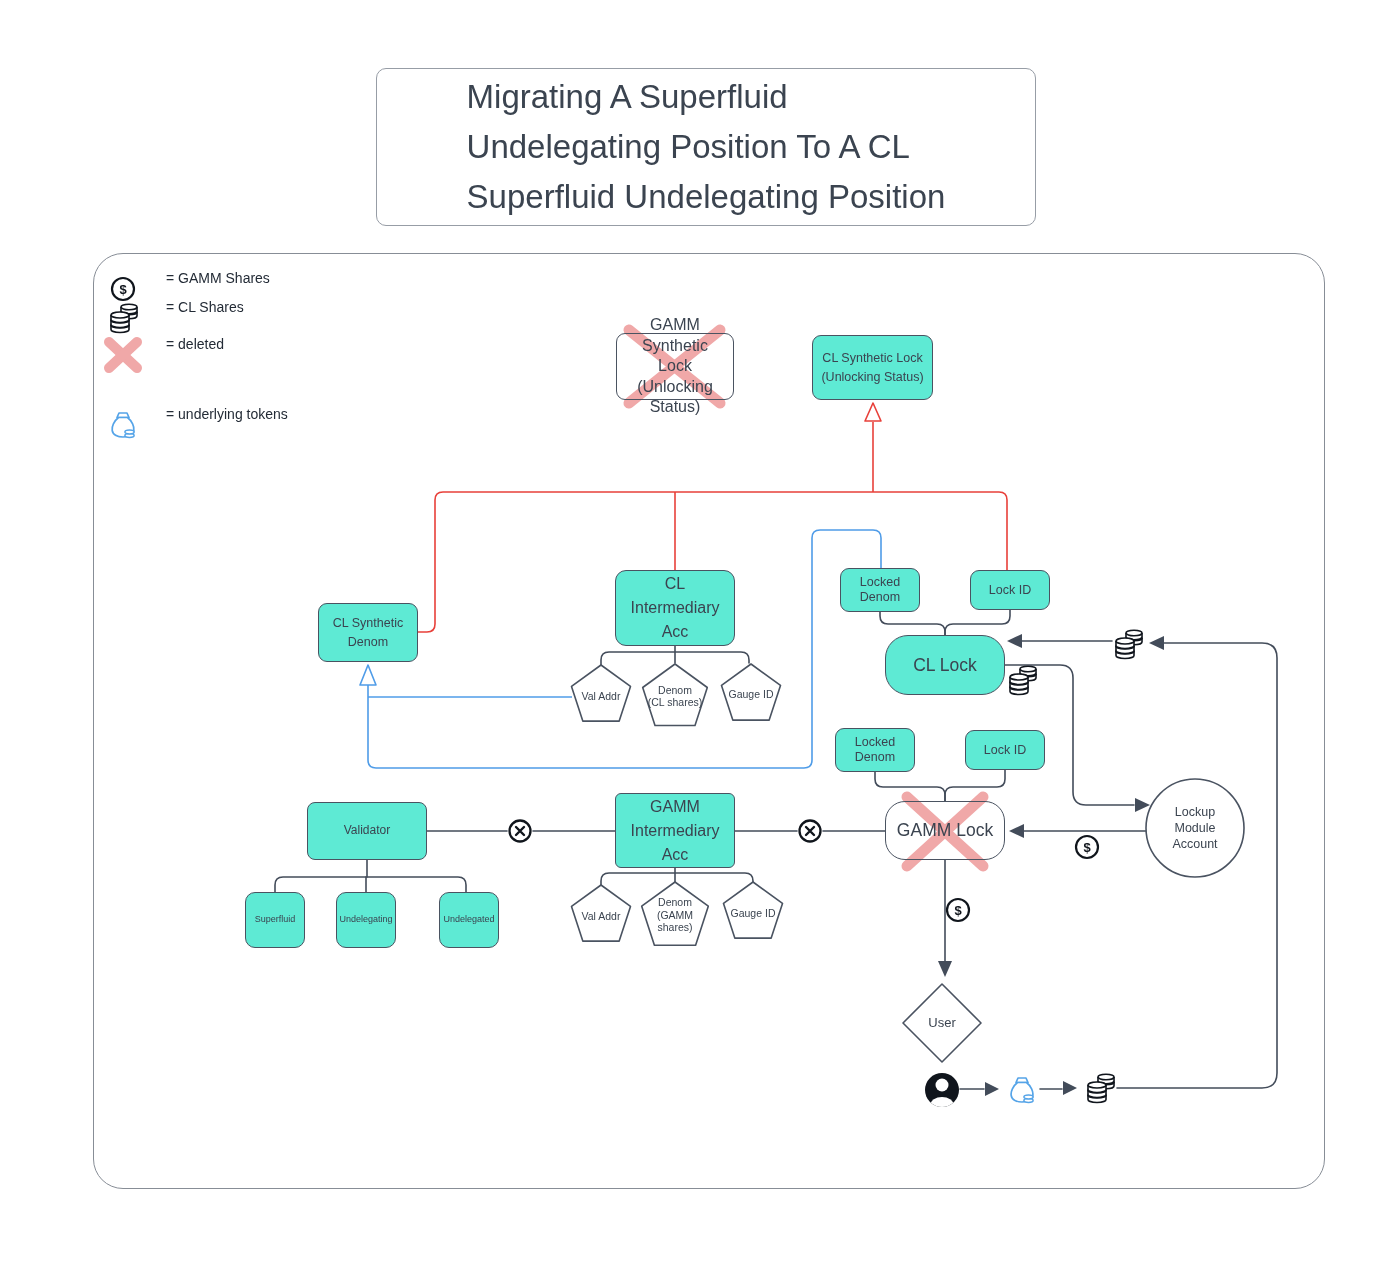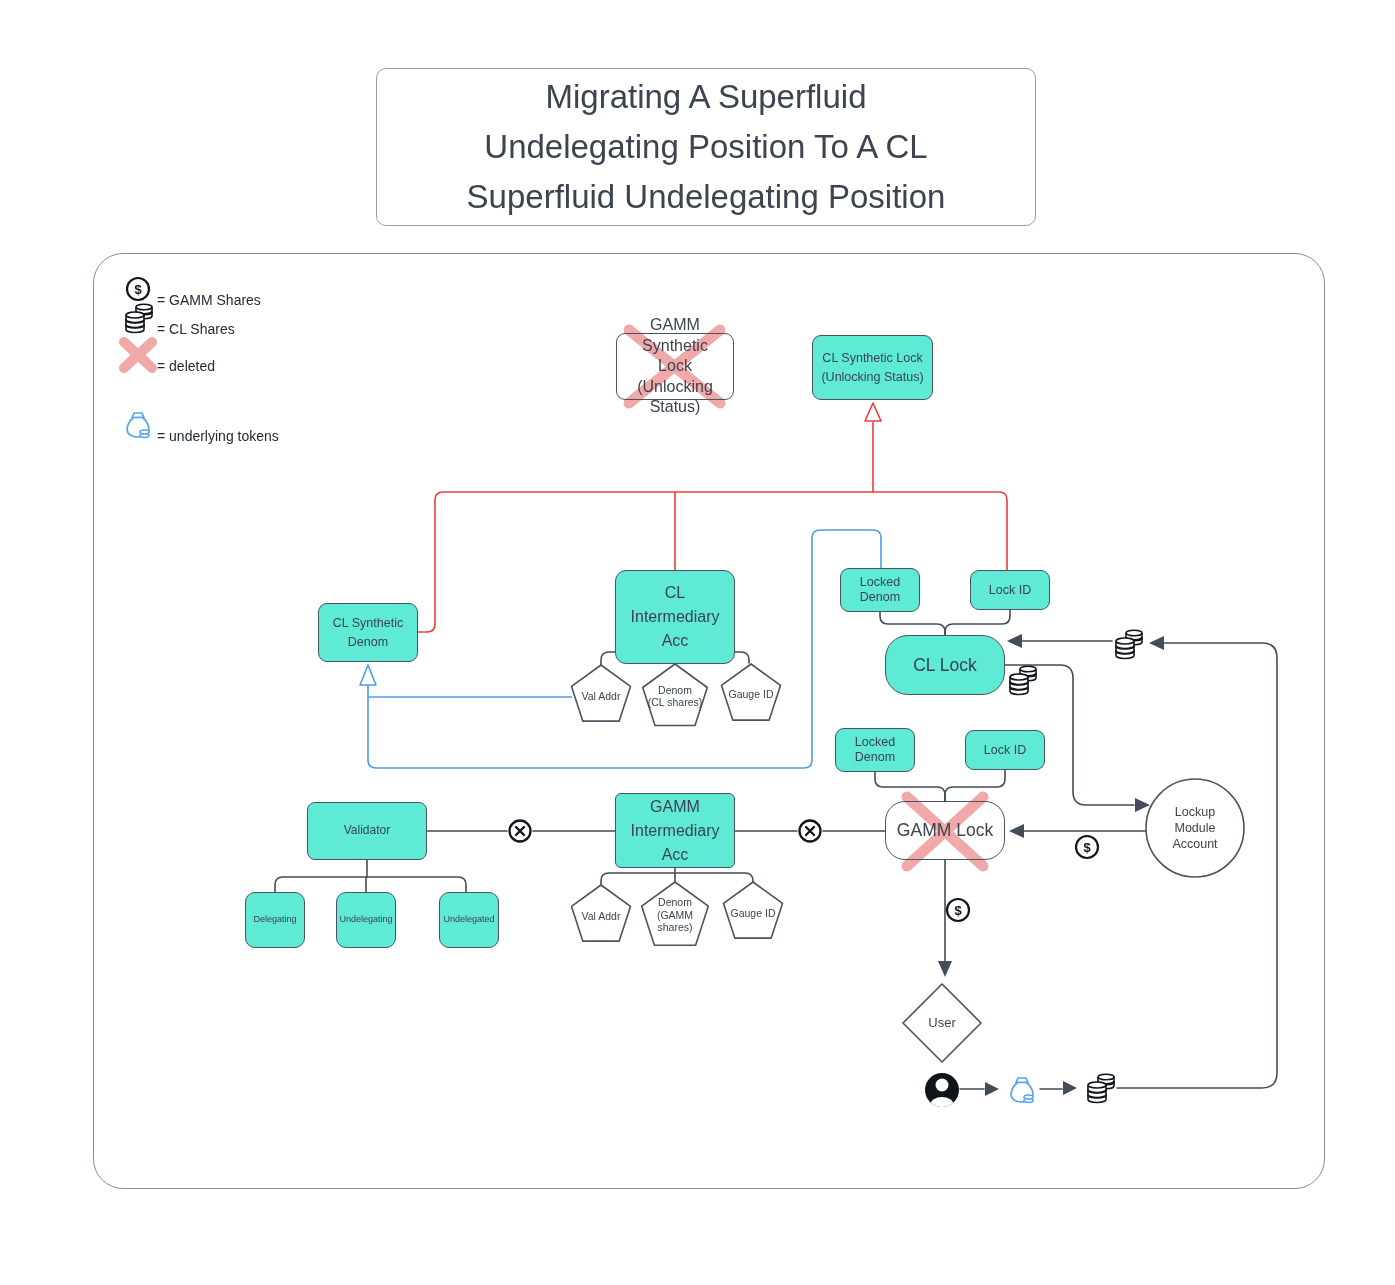--- a/index.html
+++ b/index.html
@@ -18,25 +18,25 @@
   .ah{fill:var(--line-dark);stroke:none;}
   .hollow-red{fill:#fff;stroke:var(--red-line);stroke-width:1.6;stroke-linejoin:round;}
   .hollow-blue{fill:#fff;stroke:var(--blue-line);stroke-width:1.6;stroke-linejoin:round;}
   .shape{fill:#fff;stroke:var(--box-border);stroke-width:1.6;stroke-linejoin:round;}
   .node{position:absolute;box-sizing:border-box;border:1.6px solid var(--box-border);
     border-radius:9px;background:#5eead4;display:flex;align-items:center;justify-content:center;
     text-align:center;white-space:pre-line;line-height:1.28;color:var(--text-dark);}
   .node.clear{background:transparent;}
   .plabel{position:absolute;display:flex;align-items:center;justify-content:center;
     text-align:center;white-space:pre-line;line-height:1.18;color:var(--text-dark);}
-  .legend-row{position:absolute;left:119px;height:38px;display:flex;align-items:flex-end;gap:0;}
+  .legend-row{position:absolute;left:104px;height:38px;display:flex;align-items:flex-start;gap:24px;}
   .legend-label{font-size:14px;color:#232b36;white-space:pre;}
   .title-box{position:absolute;left:376px;top:68px;width:660px;height:158px;
     box-sizing:border-box;border:1.6px solid #979da6;border-radius:10px;background:#fff;
-    display:flex;align-items:center;justify-content:center;text-align:center;
+    display:flex;align-items:center;justify-content:center;text-align:left;
     font-size:33px;line-height:1.52;white-space:pre-line;color:var(--text-dark);}
   .container-box{position:absolute;left:93px;top:253px;width:1232px;height:936px;
     box-sizing:border-box;border:1.6px solid #878d96;border-radius:30px;background:transparent;}
 </style>
 </head>
 <body>
 
 <div class="canvas">
 
   <svg class="layer" width="1395" height="1285" viewBox="0 0 1395 1285">
@@ -212,33 +212,33 @@
     <span class="legend-label">= underlying tokens</span>
   </div>
 
   <div class="node clear" style="left:616px;top:333px;width:118px;height:67px;font-size:16px">GAMM Synthetic
 Lock
 (Unlocking Status)</div>
   <div class="node" style="left:812px;top:335px;width:121px;height:65px;font-size:12.5px;line-height:1.45">CL Synthetic Lock
 (Unlocking Status)</div>
   <div class="node" style="left:318px;top:603px;width:100px;height:59px;font-size:12.5px;line-height:1.45">CL Synthetic
 Denom</div>
-  <div class="node" style="left:615px;top:570px;width:120px;height:94px;font-size:16px;line-height:1.5;border-radius:11px">CL
+  <div class="node" style="left:615px;top:570px;width:120px;height:76px;font-size:16px;line-height:1.5;border-radius:11px">CL
 Intermediary
 Acc</div>
   <div class="node" style="left:840px;top:568px;width:80px;height:44px;font-size:12.5px;line-height:1.2">Locked
 Denom</div>
   <div class="node" style="left:970px;top:570px;width:80px;height:40px;font-size:12.5px">Lock ID</div>
   <div class="node" style="left:885px;top:635px;width:120px;height:60px;font-size:17.5px;border-radius:23px">CL Lock</div>
   <div class="node" style="left:835px;top:728px;width:80px;height:44px;font-size:12.5px;line-height:1.2">Locked
 Denom</div>
   <div class="node" style="left:965px;top:730px;width:80px;height:40px;font-size:12.5px">Lock ID</div>
   <div class="node clear" style="left:885px;top:801px;width:120px;height:59px;font-size:17.5px;border-radius:20px">GAMM Lock</div>
   <div class="node" style="left:307px;top:802px;width:120px;height:58px;font-size:12px;border-radius:8px">Validator</div>
-  <div class="node" style="left:245px;top:892px;width:60px;height:56px;font-size:9px;border-radius:10px">Delegating</div>
+  <div class="node" style="left:245px;top:892px;width:60px;height:56px;font-size:9px;border-radius:10px">Superfluid</div>
   <div class="node" style="left:336px;top:892px;width:60px;height:56px;font-size:9px;border-radius:10px">Undelegating</div>
   <div class="node" style="left:439px;top:892px;width:60px;height:56px;font-size:9px;border-radius:10px">Undelegated</div>
   <div class="node" style="left:615px;top:793px;width:120px;height:75px;font-size:16px;line-height:1.5;border-radius:6px">GAMM
 Intermediary
 Acc</div>
 
   <div class="plabel" style="left:571px;top:688px;width:60px;height:16px;font-size:10.5px">Val Addr</div>
   <div class="plabel" style="left:641px;top:681px;width:68px;height:30px;font-size:10.5px">Denom
 (CL shares)</div>
   <div class="plabel" style="left:721px;top:686px;width:60px;height:16px;font-size:10.5px">Gauge ID</div>

